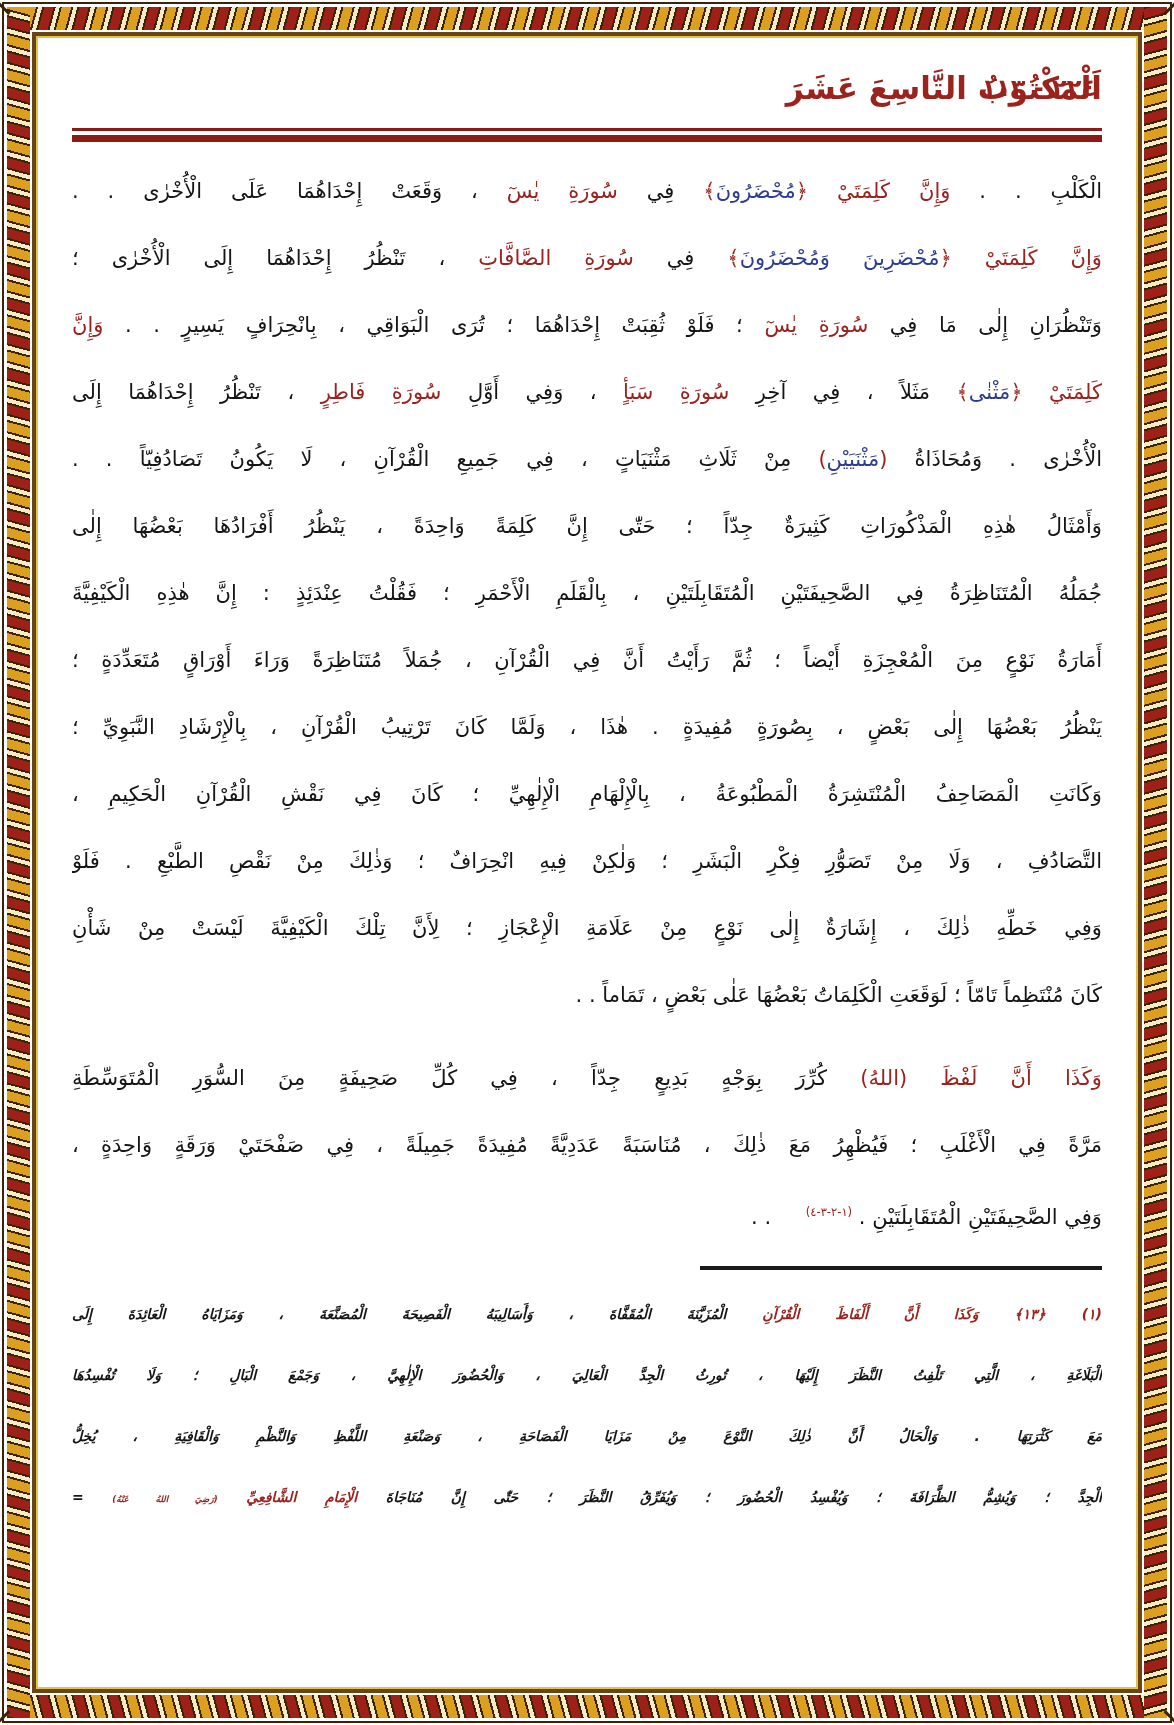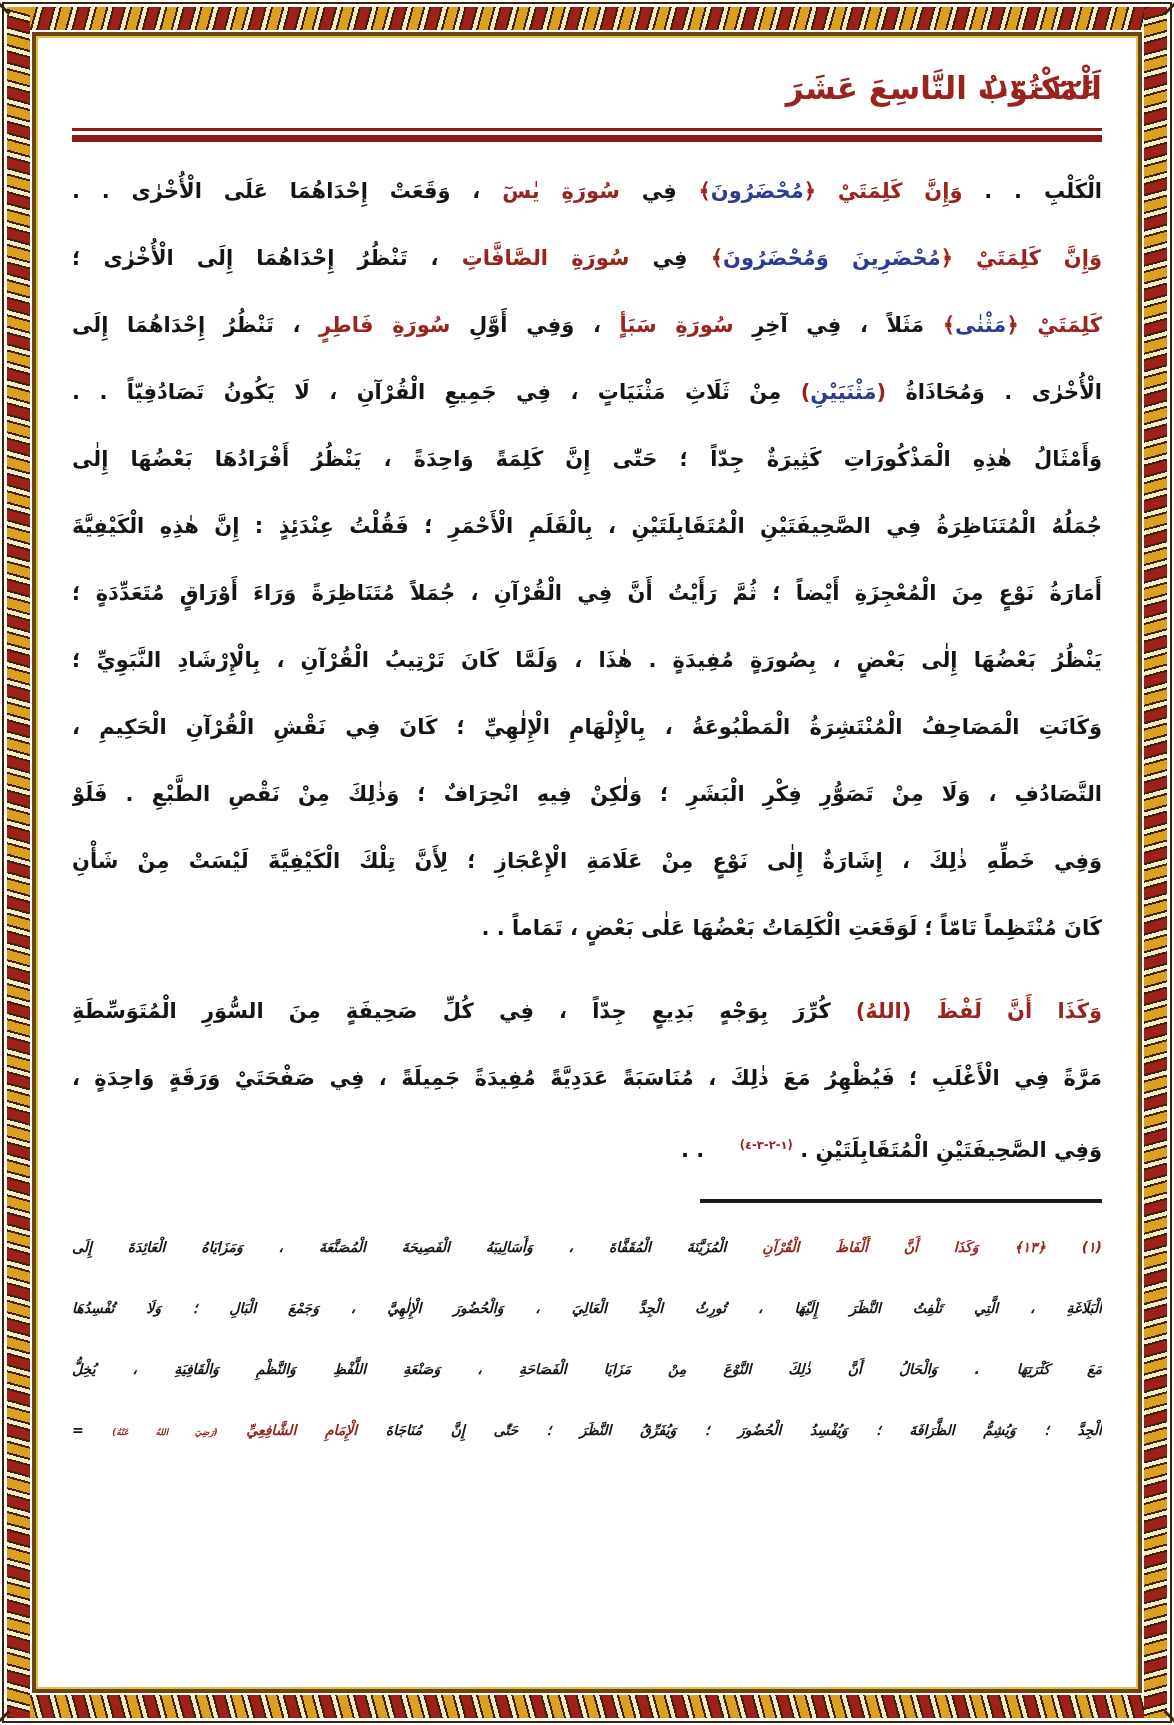--- a/index.html
+++ b/index.html
@@ -68,21 +68,21 @@
   }
   .hdr .pagenum{
     position:absolute;right:6px;top:12px;
     font-size:24px;font-weight:bold;color:var(--accent_red);
     letter-spacing:2px;
   }
   .hdr-rule{margin-top:8px;}
   .hdr-rule .thin{height:3px;background:var(--rule_red);}
   .hdr-rule .thick{height:7px;background:var(--rule_red);margin-top:4px;}
 
-  .body-text{margin-top:16px;font-weight:bold;}
+  .body-text{margin-top:16px;font-weight:normal;}
   .para{margin:0;}
   .para + .para{margin-top:16px;}
   .tline{
     font-size:21px;line-height:67px;height:67px;
     text-align:justify;text-align-last:justify;
     white-space:normal;overflow:hidden;
     color:var(--ink);
   }
   .tline.end{text-align-last:right;}
   .seg.ink{color:var(--ink);}
@@ -126,20 +126,21 @@
 
     <div class="hdr-rule">
       <div class="thin"></div>
       <div class="thick"></div>
     </div>
 
     <div class="body-text" id="body-text">
         <div class="para">
           <div class="tline"><span class="seg ink">الْكَلْبِ . . </span><span class="seg red">وَإِنَّ كَلِمَتَيْ </span><span class="seg red">﴿</span><span class="seg blue">مُحْضَرُونَ</span><span class="seg red">﴾</span><span class="seg ink"> فِي </span><span class="seg red">سُورَةِ يٰسٓ</span><span class="seg ink"> ، وَقَعَتْ إِحْدَاهُمَا عَلَى الْأُخْرٰى . .</span></div>
           <div class="tline"><span class="seg red">وَإِنَّ كَلِمَتَيْ </span><span class="seg red">﴿</span><span class="seg blue">مُحْضَرِينَ وَمُحْضَرُونَ</span><span class="seg red">﴾</span><span class="seg ink"> فِي </span><span class="seg red">سُورَةِ الصَّافَّاتِ</span><span class="seg ink"> ، تَنْظُرُ إِحْدَاهُمَا إِلَى الْأُخْرٰى ؛</span></div>
+          <div class="tline"><span class="seg ink">وَتَنْظُرَانِ إِلٰى مَا فِي </span><span class="seg red">سُورَةِ يٰسٓ</span><span class="seg ink"> ؛ فَلَوْ ثُقِبَتْ إِحْدَاهُمَا ؛ تُرَى الْبَوَاقِي ، بِانْحِرَافٍ يَسِيرٍ . . </span><span class="seg red">وَإِنَّ</span></div>
           <div class="tline"><span class="seg red">كَلِمَتَيْ </span><span class="seg red">﴿</span><span class="seg blue">مَثْنٰى</span><span class="seg red">﴾</span><span class="seg ink"> مَثَلاً ، فِي آخِرِ </span><span class="seg red">سُورَةِ سَبَأٍ</span><span class="seg ink"> ، وَفِي أَوَّلِ </span><span class="seg red">سُورَةِ فَاطِرٍ</span><span class="seg ink"> ، تَنْظُرُ إِحْدَاهُمَا إِلَى</span></div>
           <div class="tline"><span class="seg ink">الْأُخْرٰى . وَمُحَاذَاةُ </span><span class="seg red">(</span><span class="seg blue">مَثْنَيَيْنِ</span><span class="seg red">)</span><span class="seg ink"> مِنْ ثَلَاثِ مَثْنَيَاتٍ ، فِي جَمِيعِ الْقُرْآنِ ، لَا يَكُونُ تَصَادُفِيّاً . .</span></div>
           <div class="tline"><span class="seg ink">وَأَمْثَالُ هٰذِهِ الْمَذْكُورَاتِ كَثِيرَةٌ جِدّاً ؛ حَتّٰى إِنَّ كَلِمَةً وَاحِدَةً ، يَنْظُرُ أَفْرَادُهَا بَعْضُهَا إِلٰى</span></div>
           <div class="tline"><span class="seg ink">جُمَلُهُ الْمُتَنَاظِرَةُ فِي الصَّحِيفَتَيْنِ الْمُتَقَابِلَتَيْنِ ، بِالْقَلَمِ الْأَحْمَرِ ؛ فَقُلْتُ عِنْدَئِذٍ : إِنَّ هٰذِهِ الْكَيْفِيَّةَ</span></div>
           <div class="tline"><span class="seg ink">أَمَارَةُ نَوْعٍ مِنَ الْمُعْجِزَةِ أَيْضاً ؛ ثُمَّ رَأَيْتُ أَنَّ فِي الْقُرْآنِ ، جُمَلاً مُتَنَاظِرَةً وَرَاءَ أَوْرَاقٍ مُتَعَدِّدَةٍ ؛</span></div>
           <div class="tline"><span class="seg ink">يَنْظُرُ بَعْضُهَا إِلٰى بَعْضٍ ، بِصُورَةٍ مُفِيدَةٍ . هٰذَا ، وَلَمَّا كَانَ تَرْتِيبُ الْقُرْآنِ ، بِالْإِرْشَادِ النَّبَوِيِّ ؛</span></div>
           <div class="tline"><span class="seg ink">وَكَانَتِ الْمَصَاحِفُ الْمُنْتَشِرَةُ الْمَطْبُوعَةُ ، بِالْإِلْهَامِ الْإِلٰهِيِّ ؛ كَانَ فِي نَقْشِ الْقُرْآنِ الْحَكِيمِ ،</span></div>
           <div class="tline"><span class="seg ink">التَّصَادُفِ ، وَلَا مِنْ تَصَوُّرِ فِكْرِ الْبَشَرِ ؛ وَلٰكِنْ فِيهِ انْحِرَافٌ ؛ وَذٰلِكَ مِنْ نَقْصِ الطَّبْعِ . فَلَوْ</span></div>
           <div class="tline"><span class="seg ink">وَفِي خَطِّهِ ذٰلِكَ ، إِشَارَةٌ إِلٰى نَوْعٍ مِنْ عَلَامَةِ الْإِعْجَازِ ؛ لِأَنَّ تِلْكَ الْكَيْفِيَّةَ لَيْسَتْ مِنْ شَأْنِ</span></div>
           <div class="tline end"><span class="seg ink">كَانَ مُنْتَظِماً تَامّاً ؛ لَوَقَعَتِ الْكَلِمَاتُ بَعْضُهَا عَلٰى بَعْضٍ ، تَمَاماً . .</span></div>

